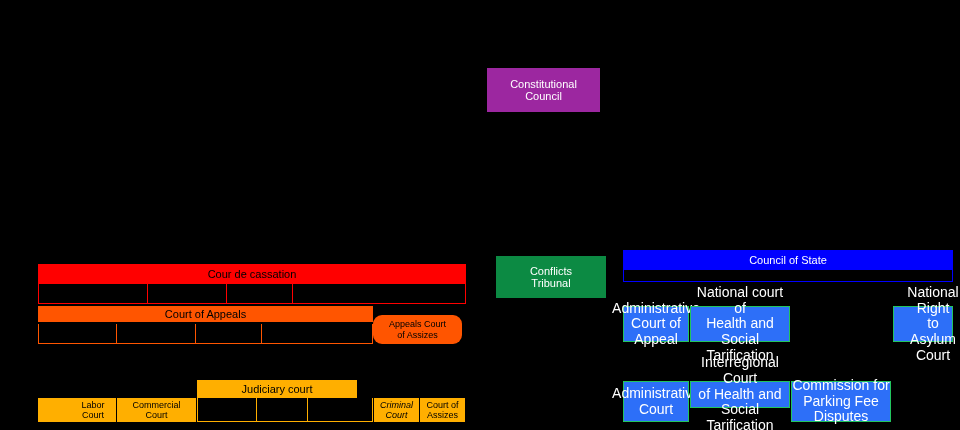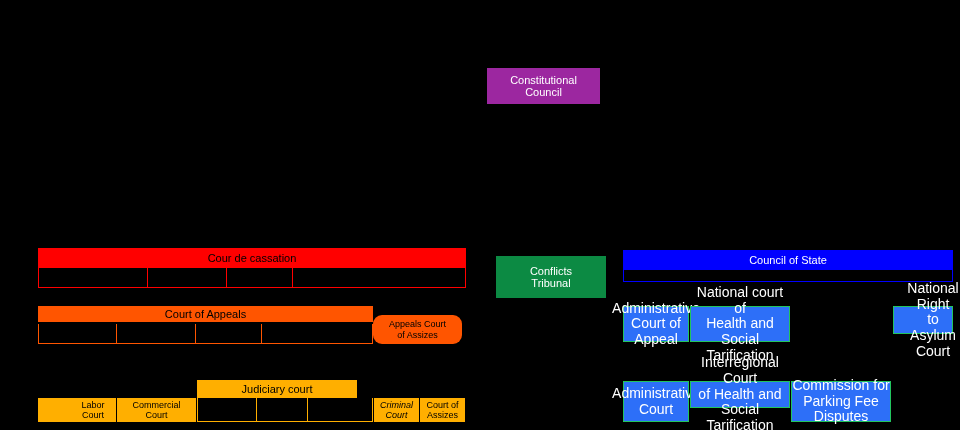--- a/index.html
+++ b/index.html
@@ -24,21 +24,21 @@
     justify-content: center;
     text-align: center;
     line-height: 1.12;
   }
 
   
   .const-council {
     left: 487px;
     top: 68px;
     width: 113px;
-    height: 36px;
+    height: 44px;
     background: #9C27A0;
     color: #ffffff;
     font-size: 11px;
   }
 
   
   .conflicts-tribunal {
     left: 496px;
     top: 256px;
     width: 110px;
@@ -49,21 +49,21 @@
   }
 
   
   .jud-group {
     position: absolute;
   }
 
   
   .cassation-wrap {
     left: 38px;
-    top: 248px;
+    top: 264px;
     width: 428px;
     height: 32px;
   }
   .cassation-head {
     position: absolute;
     left: 0; top: 0;
     width: 428px;
     height: 20px;
     background: #FF0000;
     color: #000000;
@@ -220,21 +220,21 @@
 
   .admin-box {
     background: #2D6FF8;
     color: #ffffff;
     font-size: 14px;
     box-sizing: border-box;
     border: 1px solid #22c55e;
   }
   .admin-appeal   { left: 623px; top: 306px; width: 66px; height: 36px; }
   .nat-health     { left: 690px; top: 306px; width: 100px; height: 36px; }
-  .asylum-court   { left: 893px; top: 306px; width: 60px; height: 28px; padding-left: 20px; }
+  .asylum-court   { left: 893px; top: 306px; width: 60px; height: 36px; padding-left: 20px; }
 
   .admin-court    { left: 623px; top: 381px; width: 66px; height: 41px; }
   .interreg-health{ left: 690px; top: 381px; width: 100px; height: 27px; justify-content: center; }
   .parking-comm   { left: 791px; top: 381px; width: 100px; height: 41px; }
 </style>
 </head>
 <body>
 
 <div class="node const-council">
   <span>Constitutional<br>Council</span>

